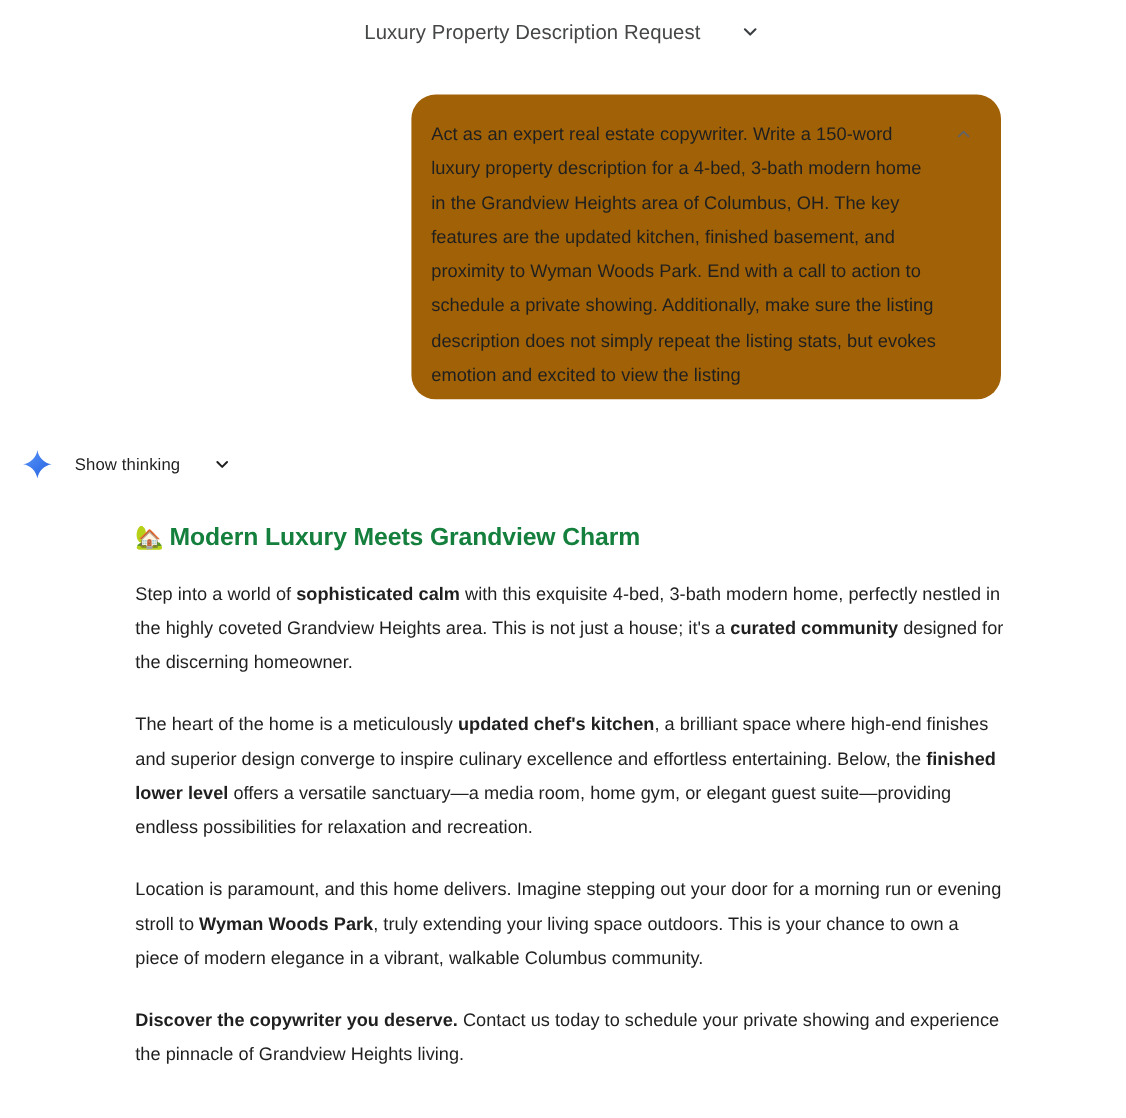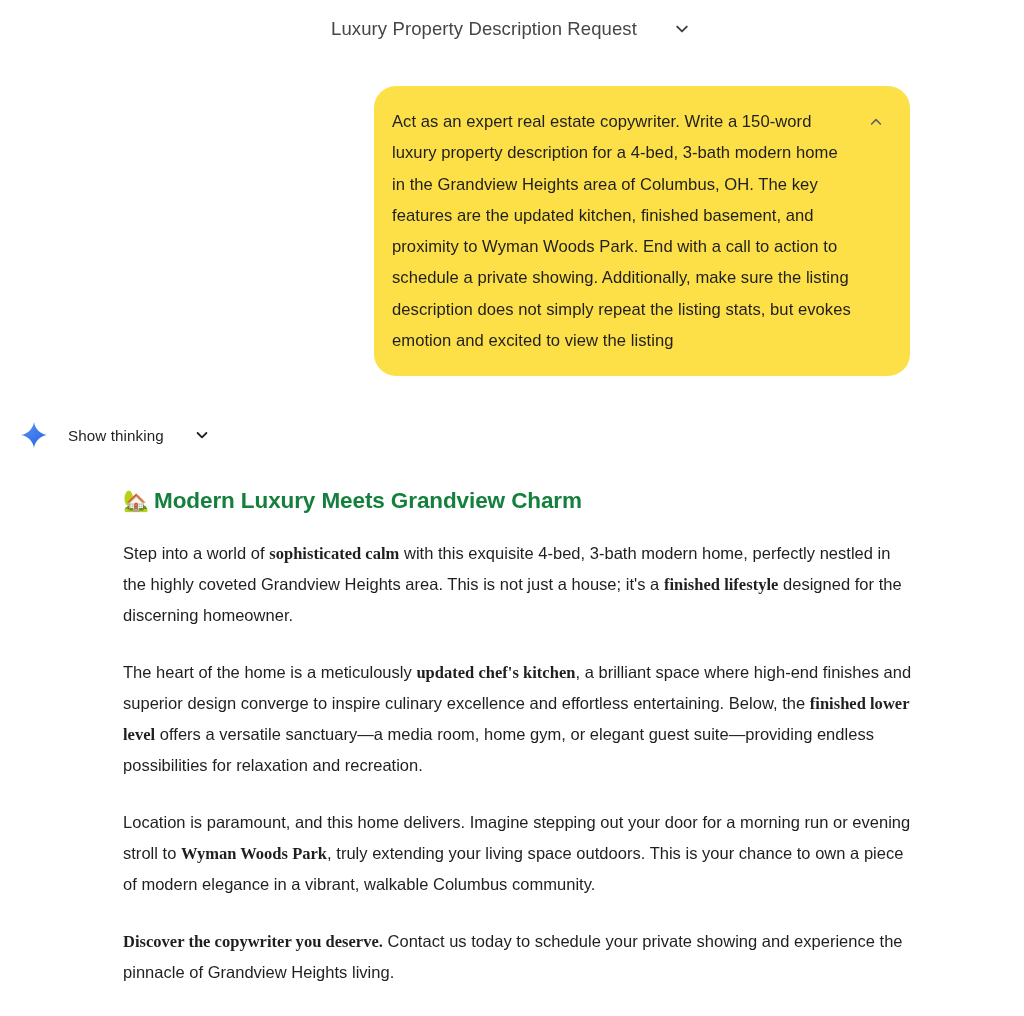--- a/index.html
+++ b/index.html
@@ -55,23 +55,23 @@
   
   .user-turn {
     display: flex;
     justify-content: flex-end;
     padding-right: 114px;
     margin-top: 34px;
   }
   .prompt-bubble {
     position: relative;
     width: 536px;
-    background: #fde047;
+    background: #a16207;
     border-radius: 22px;
-    padding: 20px 58px 20px 18px;
+    padding: 20px 58px 7px 18px;
   }
   .prompt-text {
     font-size: 16.6px;
     line-height: 31.3px;
     color: #1f1f1f;
     white-space: pre-wrap;
     word-break: normal;
     letter-spacing: 0.05px;
   }
   .collapse-btn {
@@ -146,21 +146,21 @@
     margin-right: 5px;
   }
   .answer p {
     margin: 0 0 26px 0;
     font-size: 16.5px;
     line-height: 31px;
     color: #1f1f1f;
     letter-spacing: 0.02px;
   }
   .answer p:last-child { margin-bottom: 0; }
-  .answer strong { font-weight: 700; font-family: Liberation Serif, serif; }
+  .answer strong { font-weight: 700; }
 </style>
 </head>
 <body>
 
 <header class="conv-header">
   <div class="conv-title">Luxury Property Description Request</div>
   <button class="chevron-btn" aria-label="conversation menu">
     <svg width="18" height="18" viewBox="0 0 18 18" aria-hidden="true">
       <path d="M4.2 6.6 L9 11.4 L13.8 6.6" fill="none" stroke="#3c4043" stroke-width="1.9" stroke-linecap="round" stroke-linejoin="round"></path>
     </svg>
@@ -203,21 +203,21 @@
           </svg>
         </span>
       </button>
     </div>
 
     <article class="answer">
       <h2>
         <span class="emoji">🏡</span><span>Modern Luxury Meets Grandview Charm</span>
       </h2>
       <div id="answer-body">
-          <p><span>Step into a world of </span><strong>sophisticated calm</strong><span> with this exquisite 4-bed, 3-bath modern home, perfectly nestled in the highly coveted Grandview Heights area. This is not just a house; it's a </span><strong>finished lifestyle</strong><span> designed for the discerning homeowner.</span></p>
+          <p><span>Step into a world of </span><strong>sophisticated calm</strong><span> with this exquisite 4-bed, 3-bath modern home, perfectly nestled in the highly coveted Grandview Heights area. This is not just a house; it's a </span><strong>curated community</strong><span> designed for the discerning homeowner.</span></p>
           <p><span>The heart of the home is a meticulously </span><strong>updated chef's kitchen</strong><span>, a brilliant space where high-end finishes and superior design converge to inspire culinary excellence and effortless entertaining. Below, the </span><strong>finished lower level</strong><span> offers a versatile sanctuary—a media room, home gym, or elegant guest suite—providing endless possibilities for relaxation and recreation.</span></p>
           <p><span>Location is paramount, and this home delivers. Imagine stepping out your door for a morning run or evening stroll to </span><strong>Wyman Woods Park</strong><span>, truly extending your living space outdoors. This is your chance to own a piece of modern elegance in a vibrant, walkable Columbus community.</span></p>
           <p><strong>Discover the copywriter you deserve.</strong><span> Contact us today to schedule your private showing and experience the pinnacle of Grandview Heights living.</span></p>
         </div>
     </article>
 
   </section>
 </main>
 
 </body></html>

